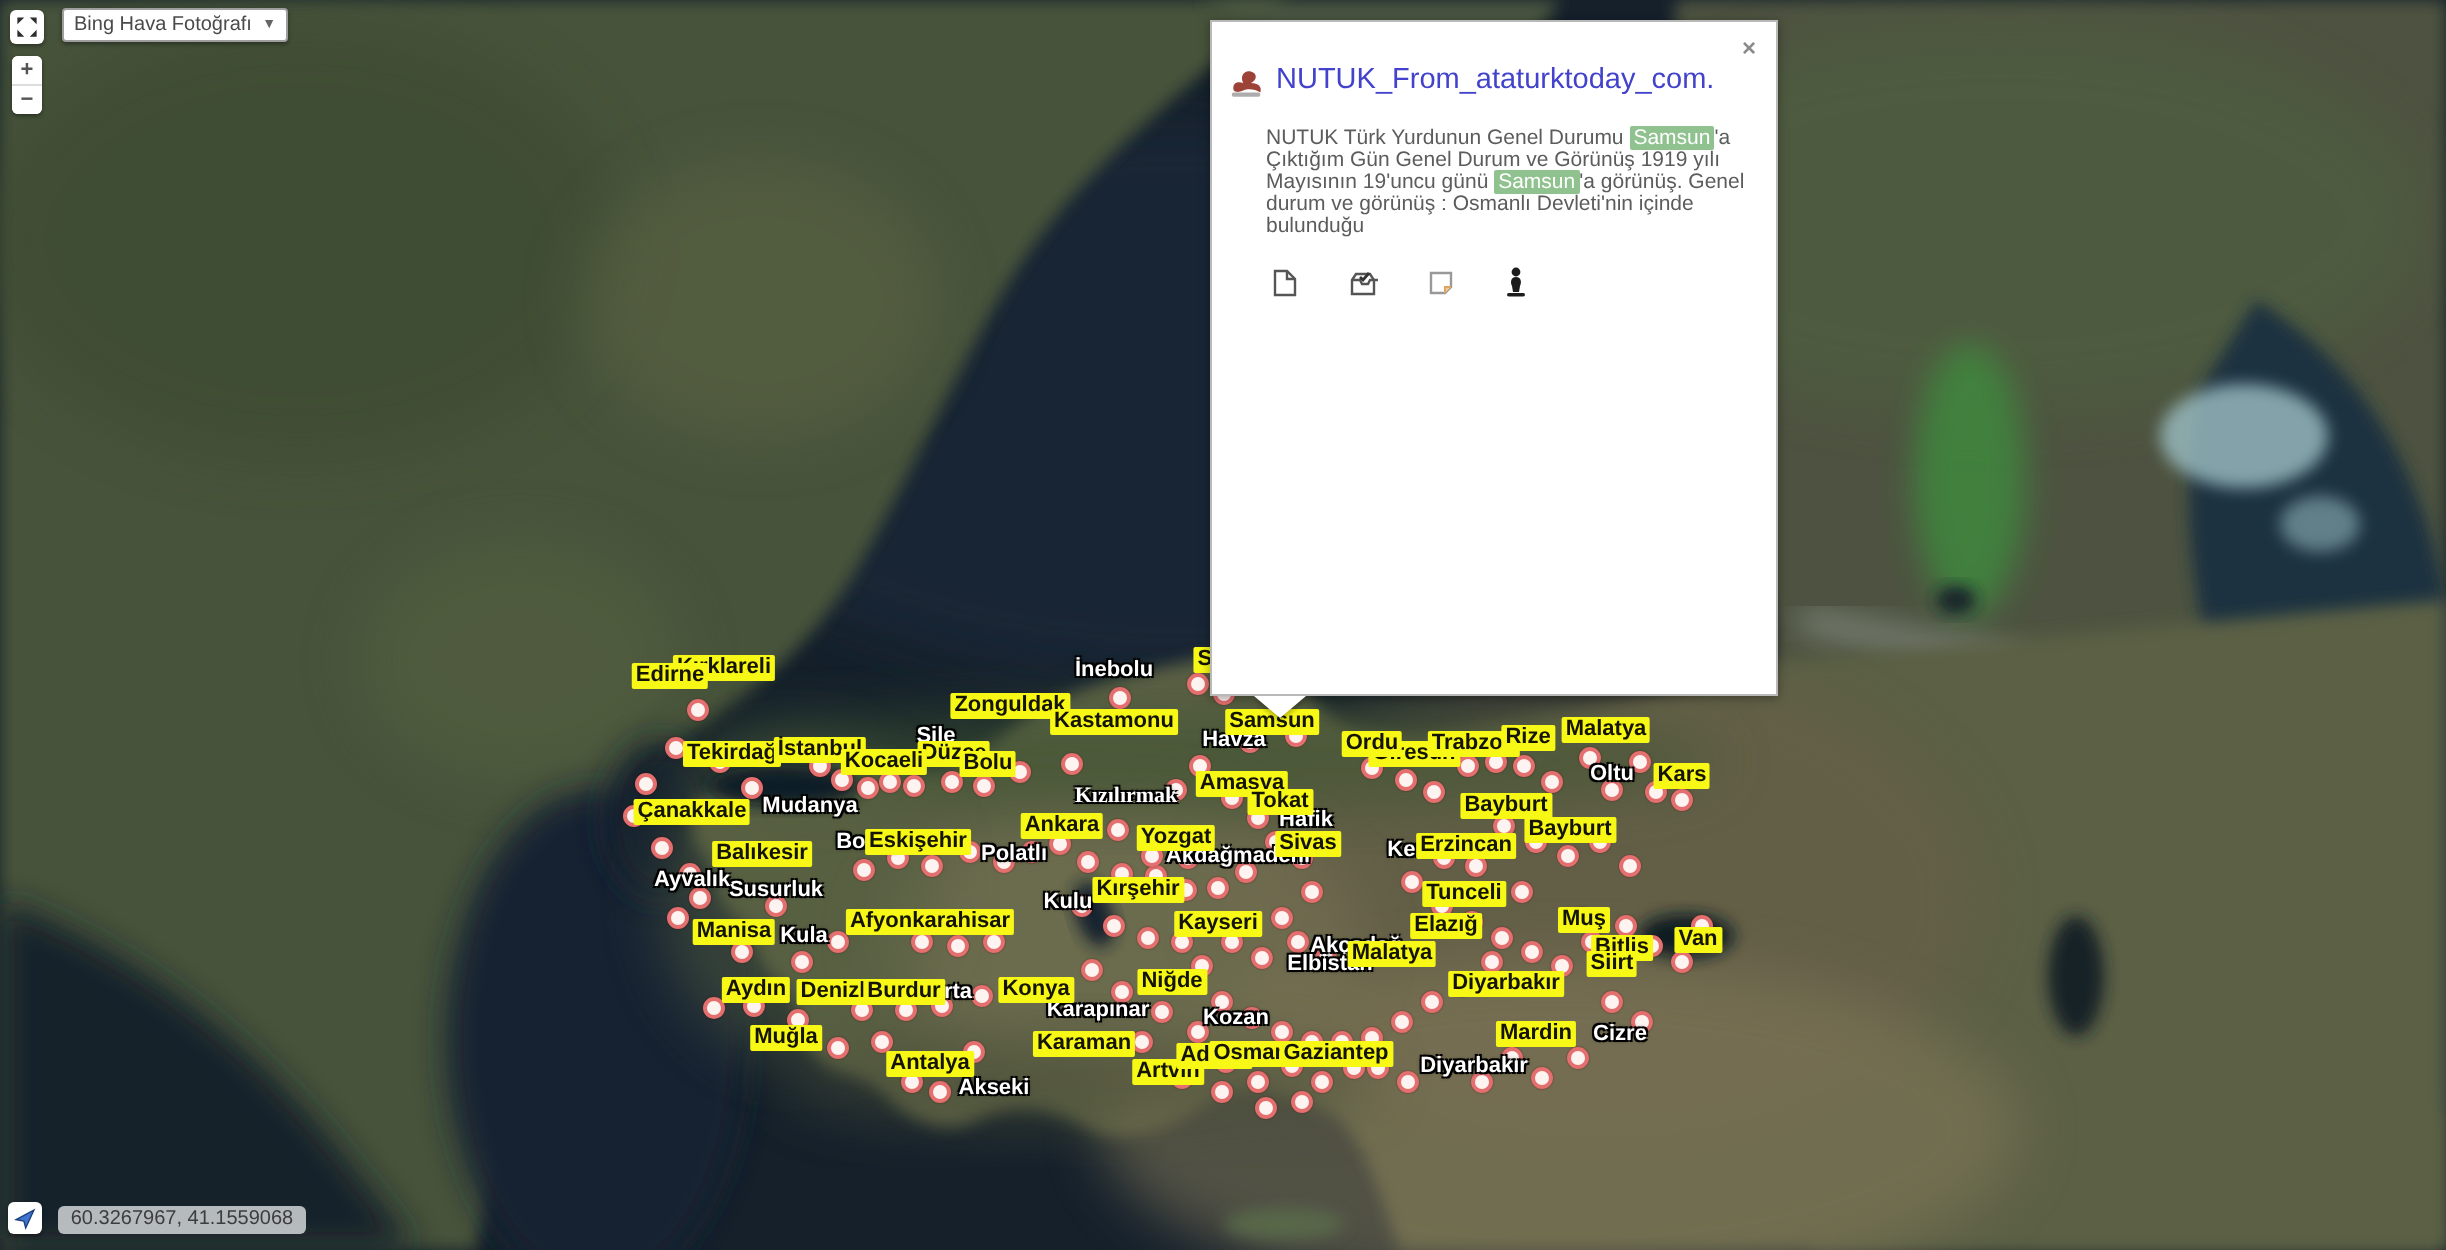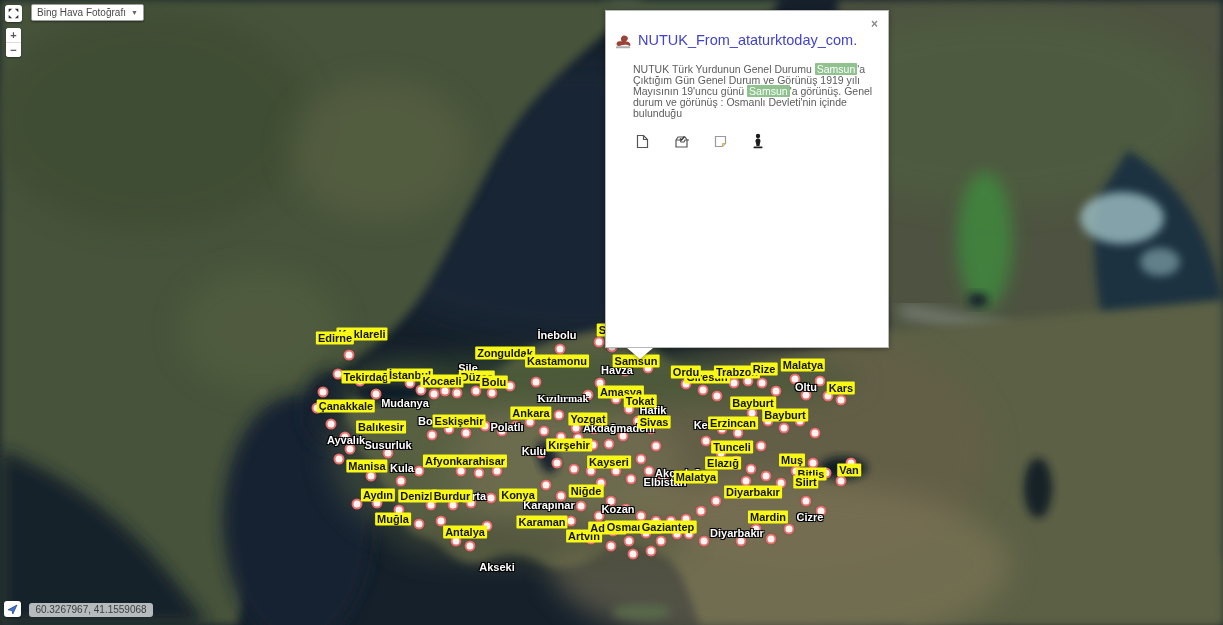--- a/index.html
+++ b/index.html
@@ -260,21 +260,21 @@
       <div class="marker" style="left: 651px; top: 551px;"></div>
     </div>
   <div id="label-layer">
       <div class="lbl-white" style="left: 468px; top: 368px;">Şile</div>
       <div class="lbl-white" style="left: 405px; top: 403px;">Mudanya</div>
       <div class="lbl-white" style="left: 388px; top: 417px; margin-top: 28px;">Susurluk</div>
       <div class="lbl-white" style="left: 441px; top: 421px;">Bozüyük</div>
       <div class="lbl-white" style="left: 346px; top: 440px;">Ayvalık</div>
       <div class="lbl-white" style="left: 402px; top: 468px;">Kula</div>
       <div class="lbl-white" style="left: 468px; top: 496px;">Isparta</div>
-      <div class="lbl-white" style="left: 497px; top: 523px; margin-top: 44px;">Akseki</div>
+      <div class="lbl-white" style="left: 497px; top: 500px; margin-top: 44px;">Akseki</div>
       <div class="lbl-white" style="left: 534px; top: 451px;">Kulu</div>
       <div class="lbl-white" style="left: 507px; top: 427px;">Polatlı</div>
       <div class="lbl-white" style="left: 549px; top: 505px;">Karapınar</div>
       <div class="lbl-white" style="left: 563px; top: 398px; font-family: Liberation Serif, serif;">Kızılırmak</div>
       <div class="lbl-white" style="left: 619px; top: 428px;">Akdağmadeni</div>
       <div class="lbl-white" style="left: 653px; top: 410px;">Hafik</div>
       <div class="lbl-white" style="left: 617px; top: 370px;">Havza</div>
       <div class="lbl-white" style="left: 557px; top: 335px;">İnebolu</div>
       <div class="lbl-white" style="left: 618px; top: 509px;">Kozan</div>
       <div class="lbl-white" style="left: 678px; top: 473px;">Akçadağ</div>

